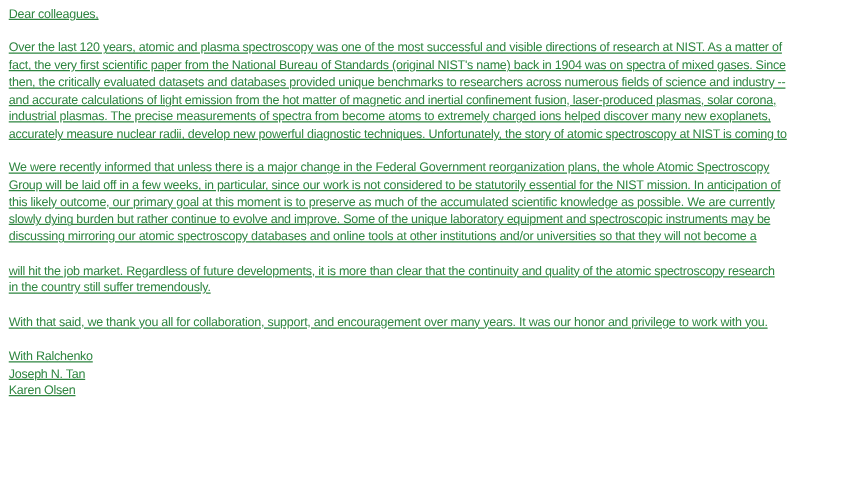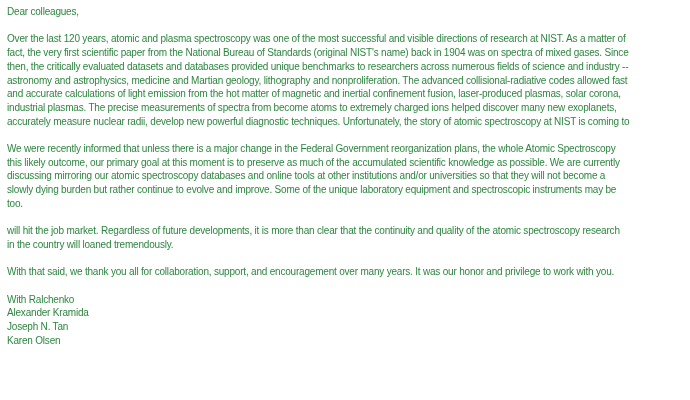--- a/index.html
+++ b/index.html
@@ -20,54 +20,53 @@
   .letter {
     padding: 5px 7px 0 7px;
   }
   .para {
     margin: 0 0 13.7px 0;
     padding: 0;
   }
   .line {
     line-height: 13.7px;
     white-space: nowrap;
+    text-decoration: underline;
   }
   .sig .line {
     line-height: 13.7px;
   }
 </style>
 </head>
 <body style="color: rgb(46, 133, 64); background: rgb(255, 255, 255);">
 
 <div class="letter">
   <div class="para">
     <div class="line">Dear colleagues,</div>
   </div>
   <div class="para">
       <div class="line">Over the last 120 years, atomic and plasma spectroscopy was one of the most successful and visible directions of research at NIST. As a matter of</div>
       <div class="line">fact, the very first scientific paper from the National Bureau of Standards (original NIST's name) back in 1904 was on spectra of mixed gases. Since</div>
       <div class="line">then, the critically evaluated datasets and databases provided unique benchmarks to researchers across numerous fields of science and industry --</div>
-      <div class="line">astronomy and astrophysics, medicine and Martian geology, lithography and nonproliferation. The advanced collisional-radiative codes allowed fast</div>
       <div class="line">and accurate calculations of light emission from the hot matter of magnetic and inertial confinement fusion, laser-produced plasmas, solar corona,</div>
       <div class="line">industrial plasmas. The precise measurements of spectra from become atoms to extremely charged ions helped discover many new exoplanets,</div>
       <div class="line">accurately measure nuclear radii, develop new powerful diagnostic techniques. Unfortunately, the story of atomic spectroscopy at NIST is coming to</div>
     </div>
   <div class="para">
       <div class="line">We were recently informed that unless there is a major change in the Federal Government reorganization plans, the whole Atomic Spectroscopy</div>
+      <div class="line">Group will be laid off in a few weeks, in particular, since our work is not considered to be statutorily essential for the NIST mission. In anticipation of</div>
       <div class="line">this likely outcome, our primary goal at this moment is to preserve as much of the accumulated scientific knowledge as possible. We are currently</div>
+      <div class="line">slowly dying burden but rather continue to evolve and improve. Some of the unique laboratory equipment and spectroscopic instruments may be</div>
       <div class="line">discussing mirroring our atomic spectroscopy databases and online tools at other institutions and/or universities so that they will not become a</div>
-      <div class="line">slowly dying burden but rather continue to evolve and improve. Some of the unique laboratory equipment and spectroscopic instruments may be</div>
-      <div class="line">too.</div>
     </div>
   <div class="para">
       <div class="line">will hit the job market. Regardless of future developments, it is more than clear that the continuity and quality of the atomic spectroscopy research</div>
-      <div class="line">in the country will loaned tremendously.</div>
+      <div class="line">in the country still suffer tremendously.</div>
     </div>
   <div class="para">
       <div class="line">With that said, we thank you all for collaboration, support, and encouragement over many years. It was our honor and privilege to work with you.</div>
     </div>
   <div class="para sig">
       <div class="line">With Ralchenko</div>
-      <div class="line">Alexander Kramida</div>
       <div class="line">Joseph N. Tan</div>
       <div class="line">Karen Olsen</div>
     </div>
 </div>
 
 </body></html>

